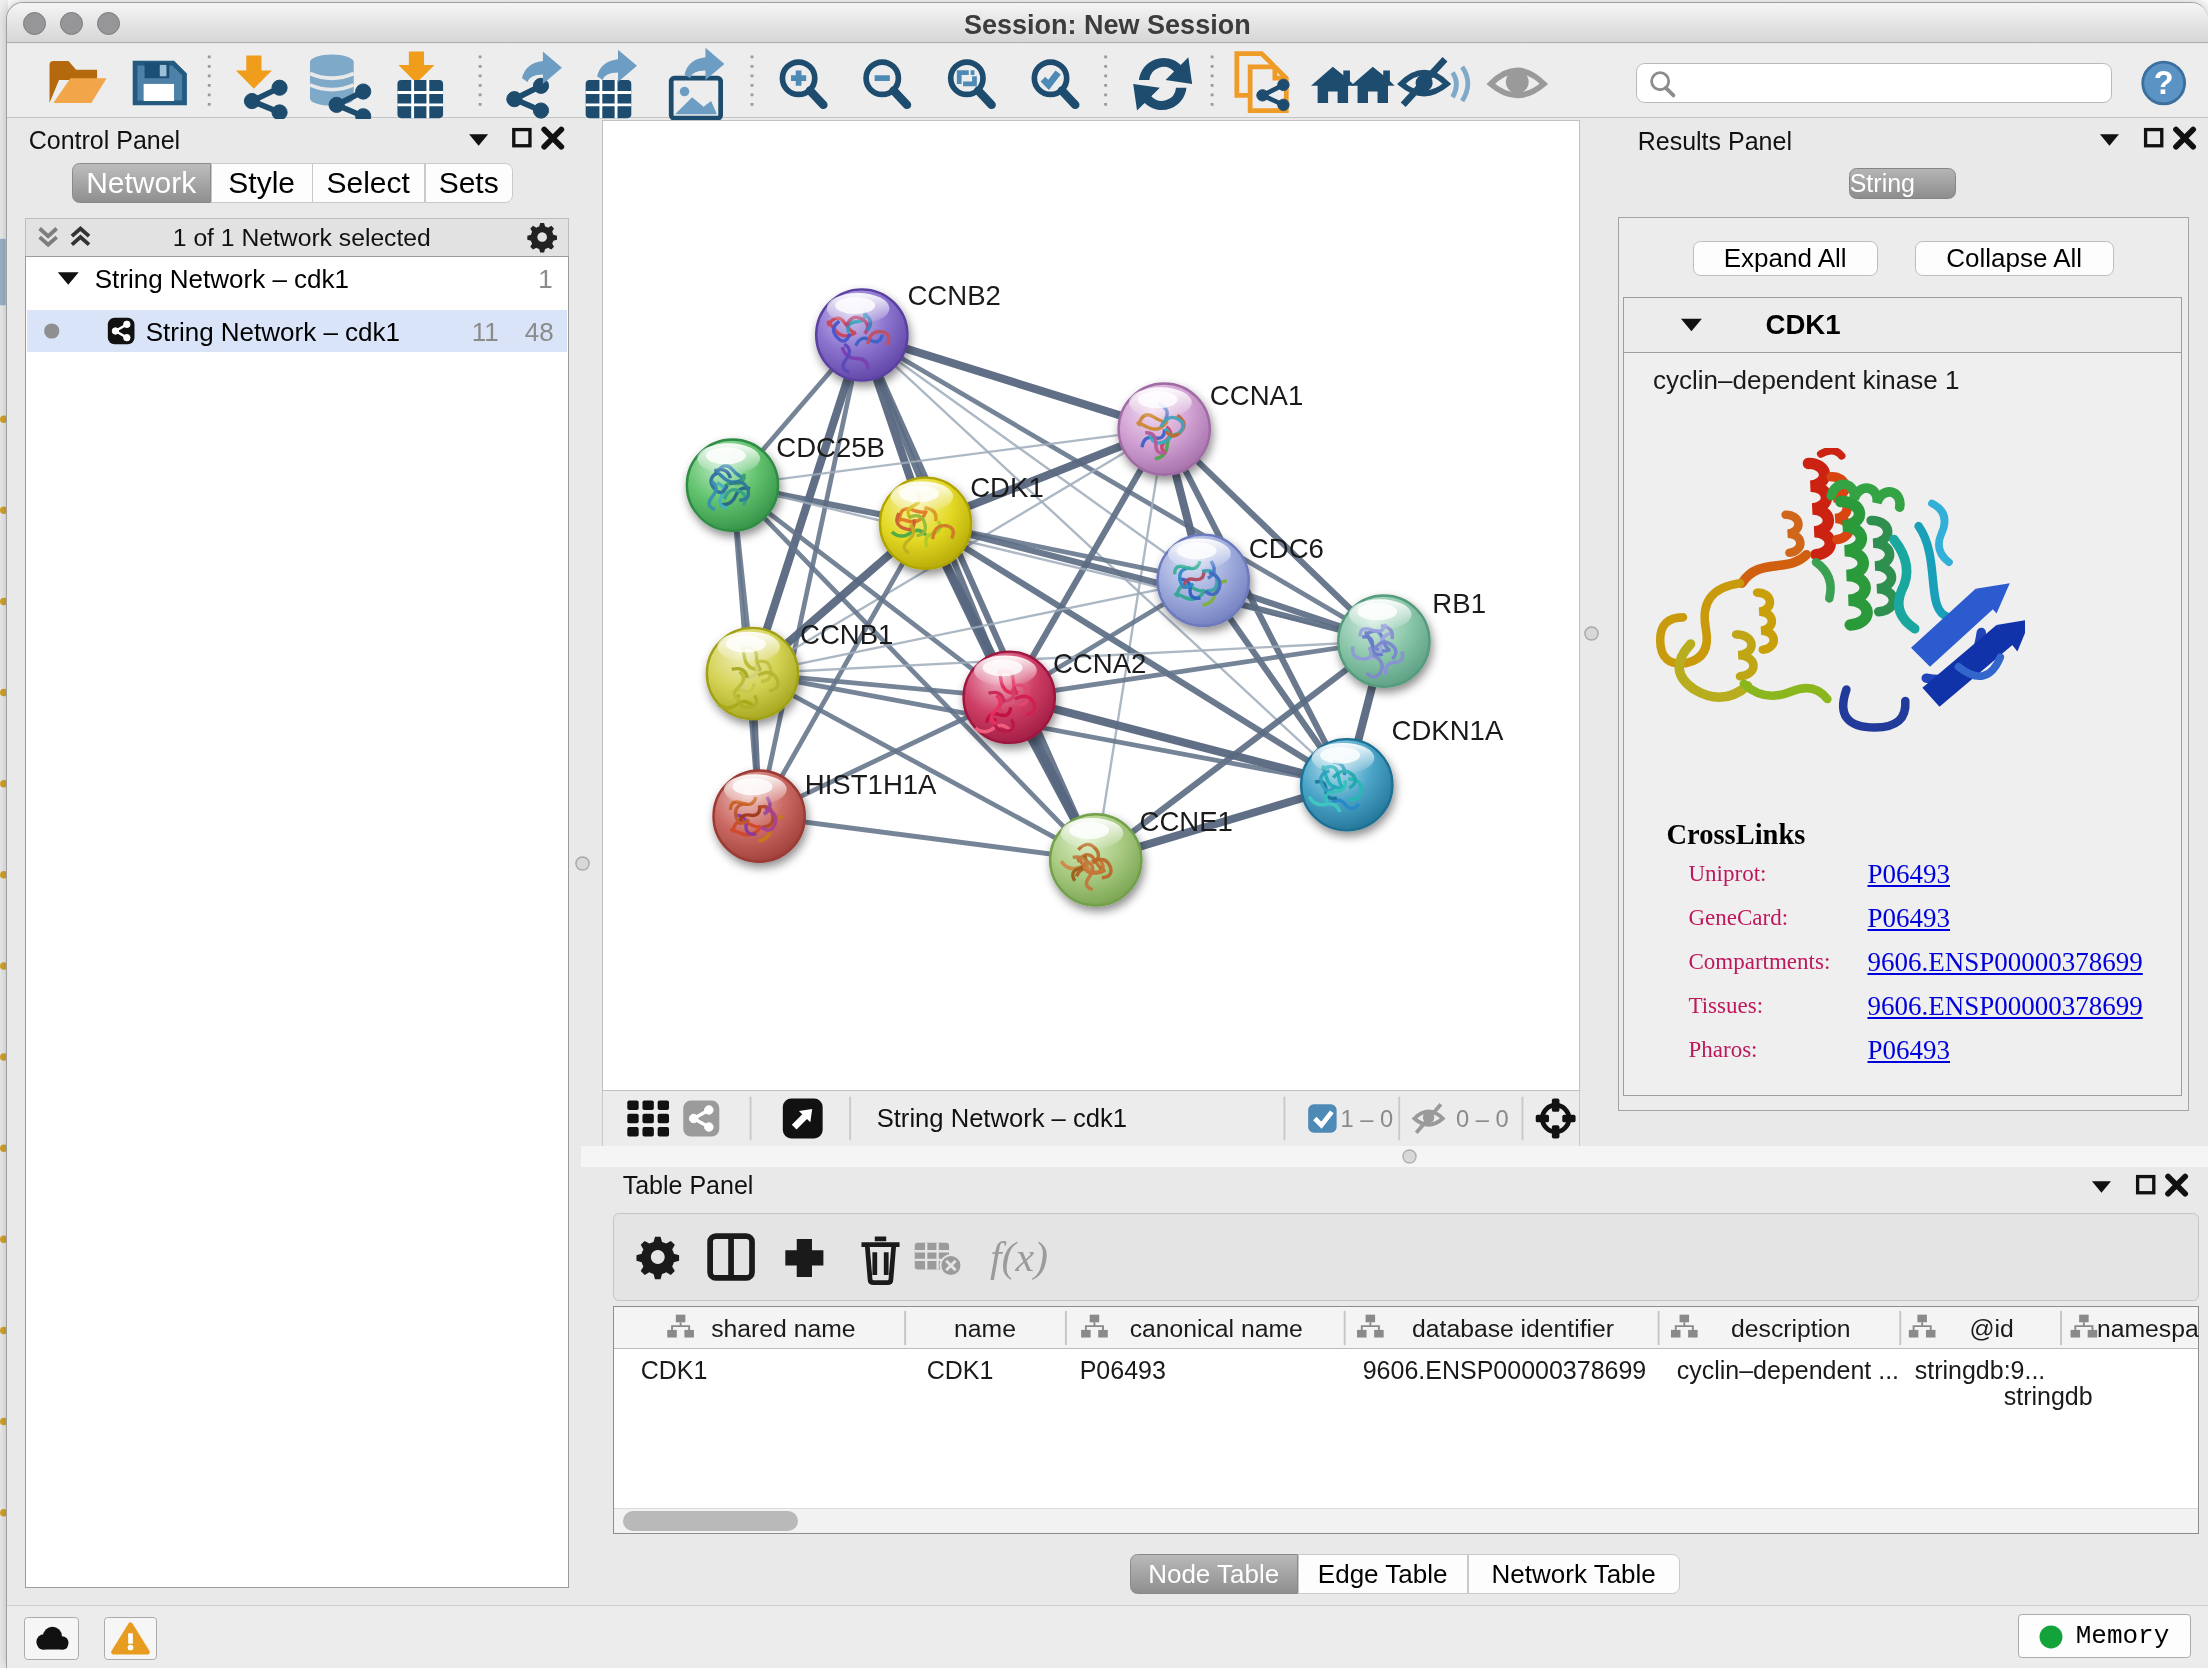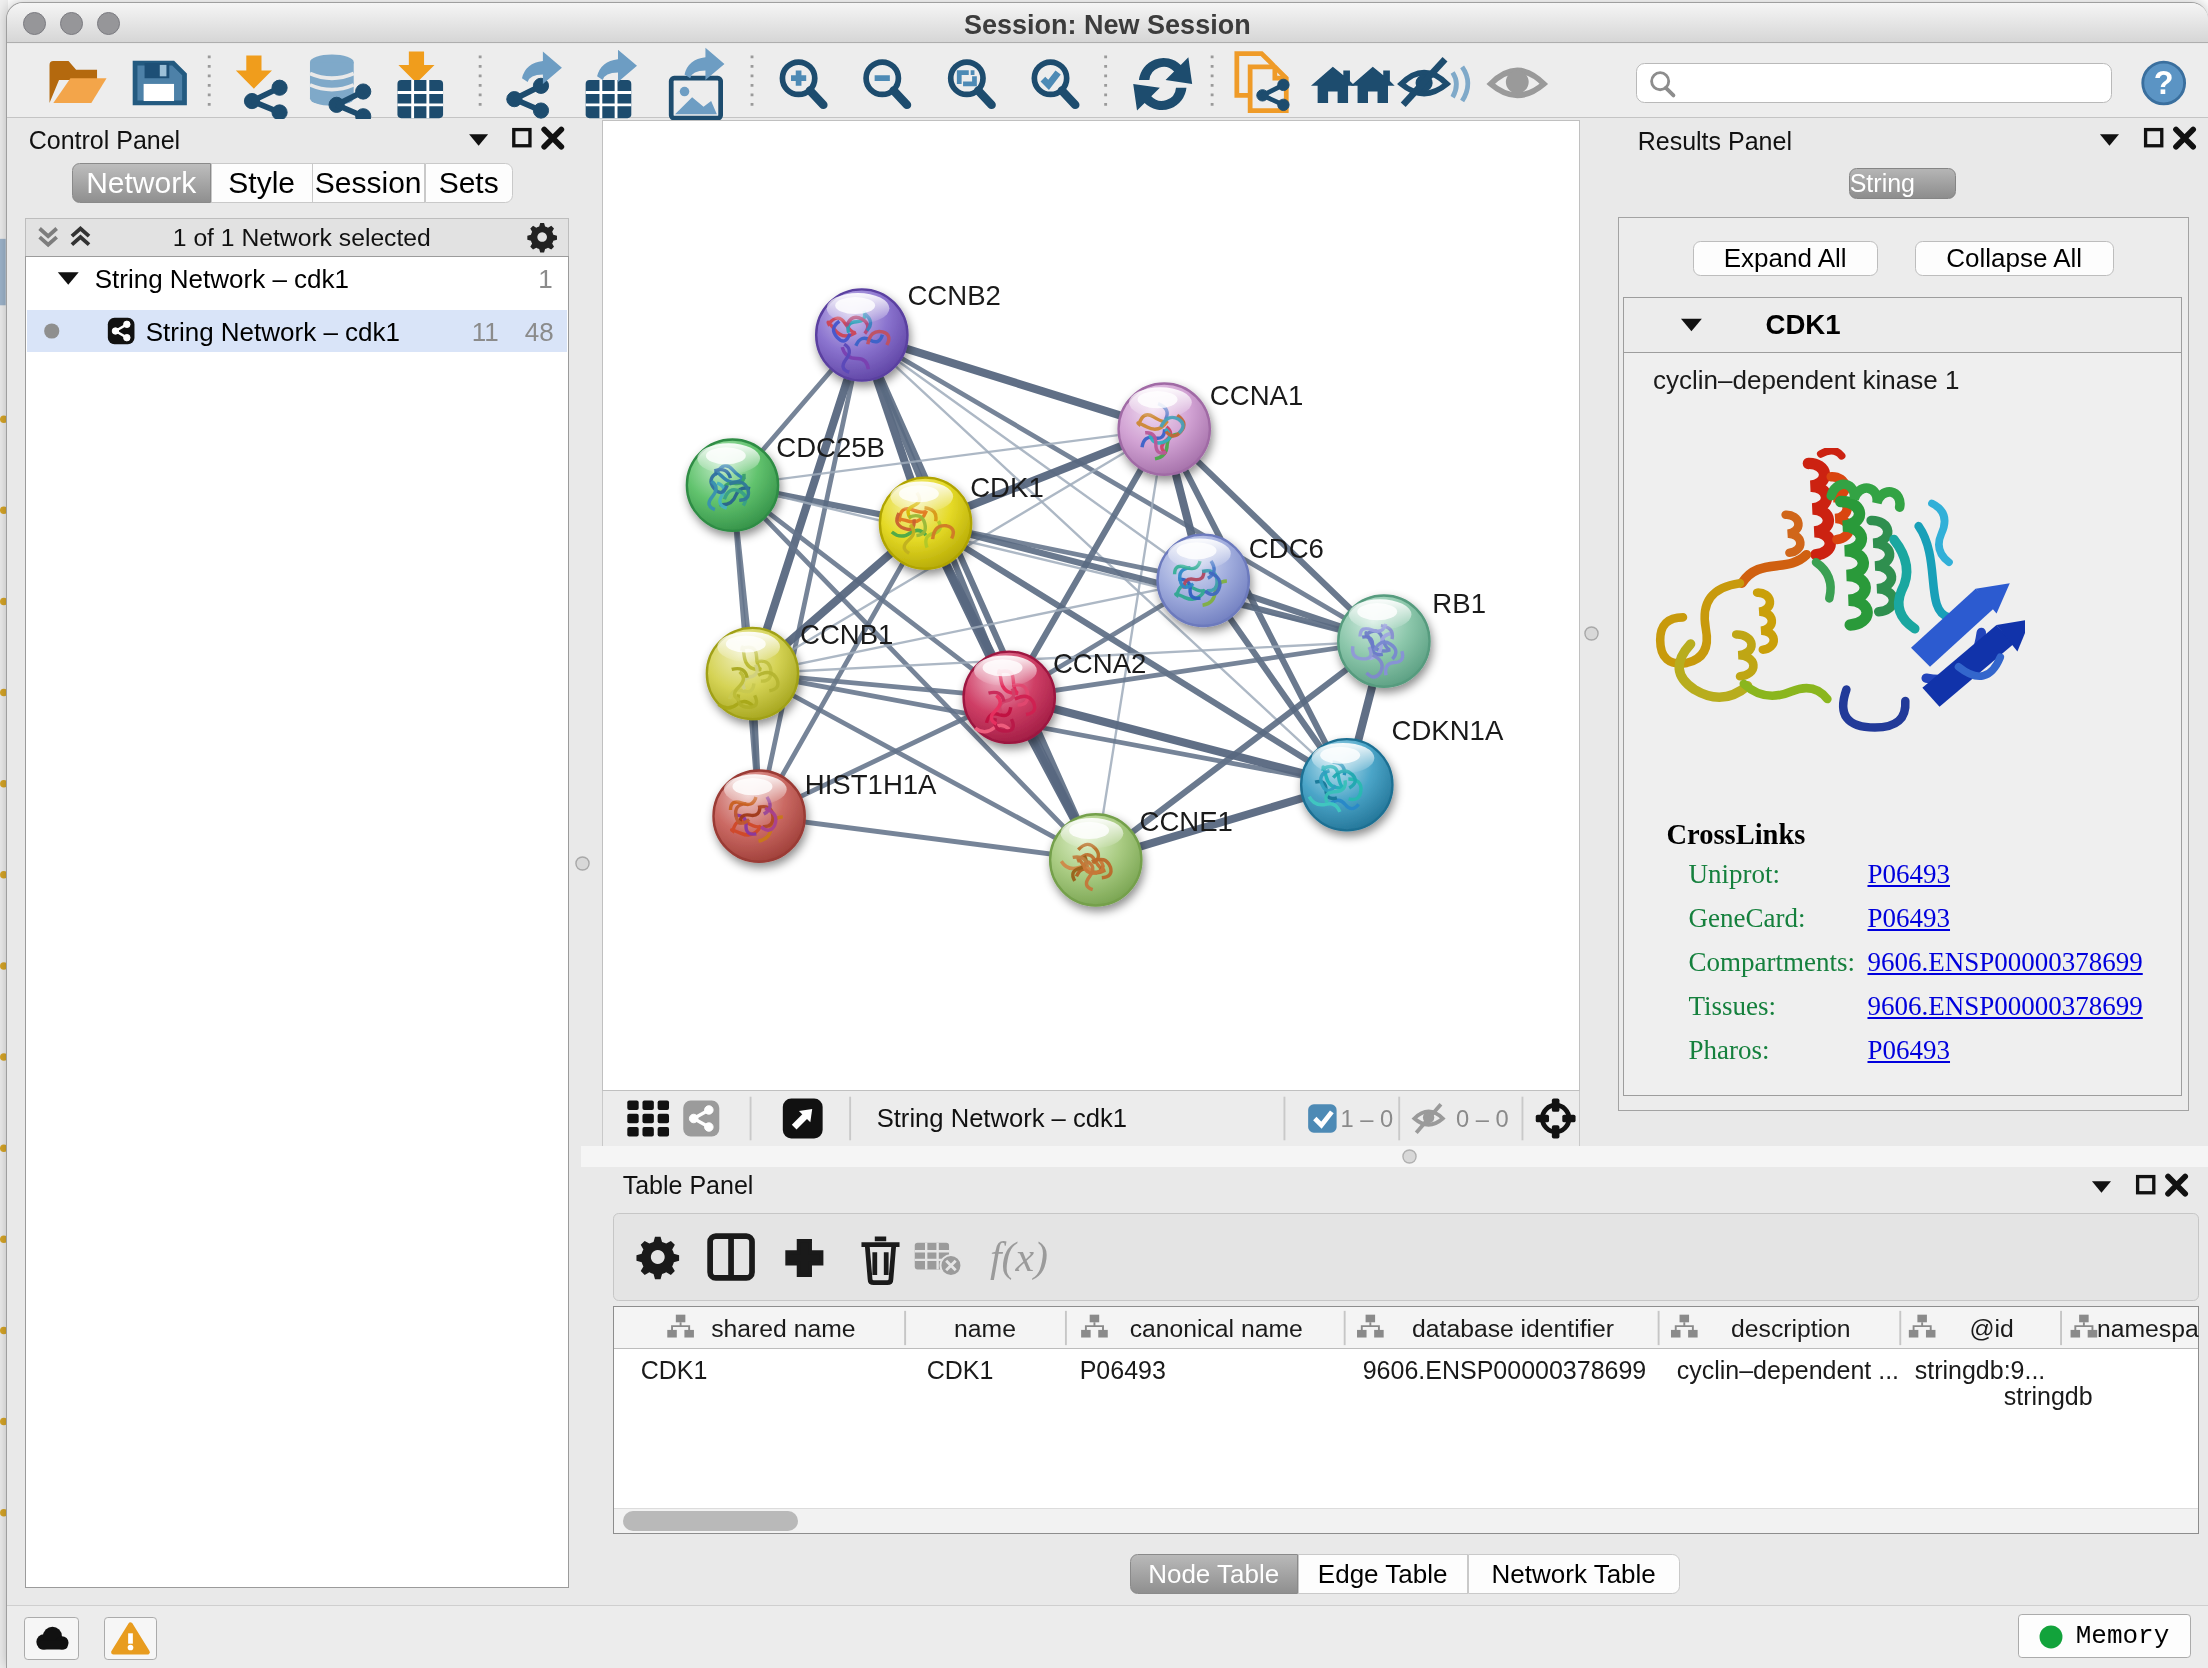--- a/index.html
+++ b/index.html
@@ -212,21 +212,21 @@
     </div>
     <div id="cpanel">
       <div class="ptitle" style="position:absolute;left:22px;top:7.6px;">Control Panel</div>
       <svg width="580" height="44" viewBox="0 0 610 46" style="position:absolute;left:0;top:0;">
         <path d="M486,16 l20,0 -10,12 z" fill="#111"></path>
         <rect x="533" y="11" width="17" height="17" fill="none" stroke="#111" stroke-width="3.5"></rect>
         <path d="M565,11 L583,29 M583,11 L565,29" stroke="#111" stroke-width="6" stroke-linecap="round"></path>
       </svg>
       <div class="tab tabsel" style="left:65px;width:139px;top:44px;border-radius:7.6px 0 0 7.6px;">Network</div>
       <div class="tab" style="left:204px;width:102px;top:44px;">Style</div>
-      <div class="tab" style="left:305px;width:113px;top:44px;">Session</div>
+      <div class="tab" style="left:305px;width:113px;top:44px;">Select</div>
       <div class="tab" style="left:418px;width:88px;top:44px;border-radius:0 7.6px 7.6px 0;">Sets</div>
       <div id="netbar">
         <svg width="544" height="38" viewBox="0 0 572 40">
           <g stroke="#7d7d7d" stroke-width="4" fill="none">
             <path d="M14,10 l9,8 9,-8 M14,19 l9,8 9,-8"></path>
             <path d="M48,18 l9,-8 9,8 M48,27 l9,-8 9,8" stroke="#333"></path>
           </g>
           <text x="290" y="28" font-size="26" fill="#111" text-anchor="middle" font-family="Liberation Sans, sans-serif">1 of 1 Network selected</text>
           <g transform="translate(543,19) scale(0.78)">
               <path d="M-2.6,-19 h5.2 l1.4,4.8 a14.5,14.5 0 0 1 3.9,1.6 l4.4,-2.5 3.7,3.7 -2.5,4.4 a14.5,14.5 0 0 1 1.6,3.9 l4.9,1.4 v5.2 l-4.9,1.4 a14.5,14.5 0 0 1 -1.6,3.9 l2.5,4.4 -3.7,3.7 -4.4,-2.5 a14.5,14.5 0 0 1 -3.9,1.6 l-1.4,4.9 h-5.2 l-1.4,-4.9 a14.5,14.5 0 0 1 -3.9,-1.6 l-4.4,2.5 -3.7,-3.7 2.5,-4.4 a14.5,14.5 0 0 1 -1.6,-3.9 l-4.9,-1.4 v-5.2 l4.9,-1.4 a14.5,14.5 0 0 1 1.6,-3.9 l-2.5,-4.4 3.7,-3.7 4.4,2.5 a14.5,14.5 0 0 1 3.9,-1.6 z M0,-6.5 a6.5,6.5 0 1 0 0.01,0 z" fill="#222" fill-rule="evenodd"></path>
@@ -834,21 +834,21 @@
               <path d="M302,58 q20,10 10,32 q-8,18 8,30" fill="none" stroke="#32b0d8" stroke-width="8" stroke-linecap="round"></path>
               <path d="M212,254 q-14,40 30,40 q34,0 32,-28" fill="none" stroke="#223a99" stroke-width="9" stroke-linecap="round"></path>
               <path d="M296,242 q50,10 58,-48" fill="none" stroke="#2244bb" stroke-width="10" stroke-linecap="round"></path>
               <path d="M280,210 L348,148 L368,168 L300,230 Z" fill="#2c5bd0"></path>
               <path d="M348,148 L384,142 L370,174 Z" fill="#2c5bd0"></path>
               <path d="M292,252 L370,186 L388,206 L310,272 Z" fill="#1133aa"></path>
               <path d="M370,186 L406,180 L392,214 Z" fill="#1133aa"></path>
               <path d="M330,230 q30,24 44,-10" fill="none" stroke="#3366cc" stroke-width="8" stroke-linecap="round"></path>
             </svg>
           <div class="serif" style="position:absolute;left:42px;top:521px;font-size:28.5px;font-weight:bold;color:#000;">CrossLinks</div>
-          <div class="serif" style="position:absolute;left:64px;top:554px;font-size:27px;color:#15803d;line-height:44px;">Uniprot:<br>GeneCard:<br>Compartments:<br>Tissues:<br>Pharos:</div>
+          <div class="serif" style="position:absolute;left:64px;top:554px;font-size:23px;color:#be185d;line-height:44px;">Uniprot:<br>GeneCard:<br>Compartments:<br>Tissues:<br>Pharos:</div>
           <div class="serif" style="position:absolute;left:243px;top:554px;font-size:27px;line-height:44px;"><a class="lnk">P06493</a><br><a class="lnk">P06493</a><br><a class="lnk">9606.ENSP00000378699</a><br><a class="lnk">9606.ENSP00000378699</a><br><a class="lnk">P06493</a></div>
         </div>
       </div>
     </div>
     <div id="tpanel">
       <div class="ptitle" style="position:absolute;left:42px;top:4.8px;">Table Panel</div>
       <svg width="1634" height="44" viewBox="0 0 1718 46" style="position:absolute;right:0;top:0;">
         <path d="M1596,16 l20,0 -10,12 z" fill="#111"></path>
         <rect x="1644" y="11" width="17" height="17" fill="none" stroke="#111" stroke-width="3.5"></rect>
         <path d="M1676,11 L1694,29 M1694,11 L1676,29" stroke="#111" stroke-width="6" stroke-linecap="round"></path>

